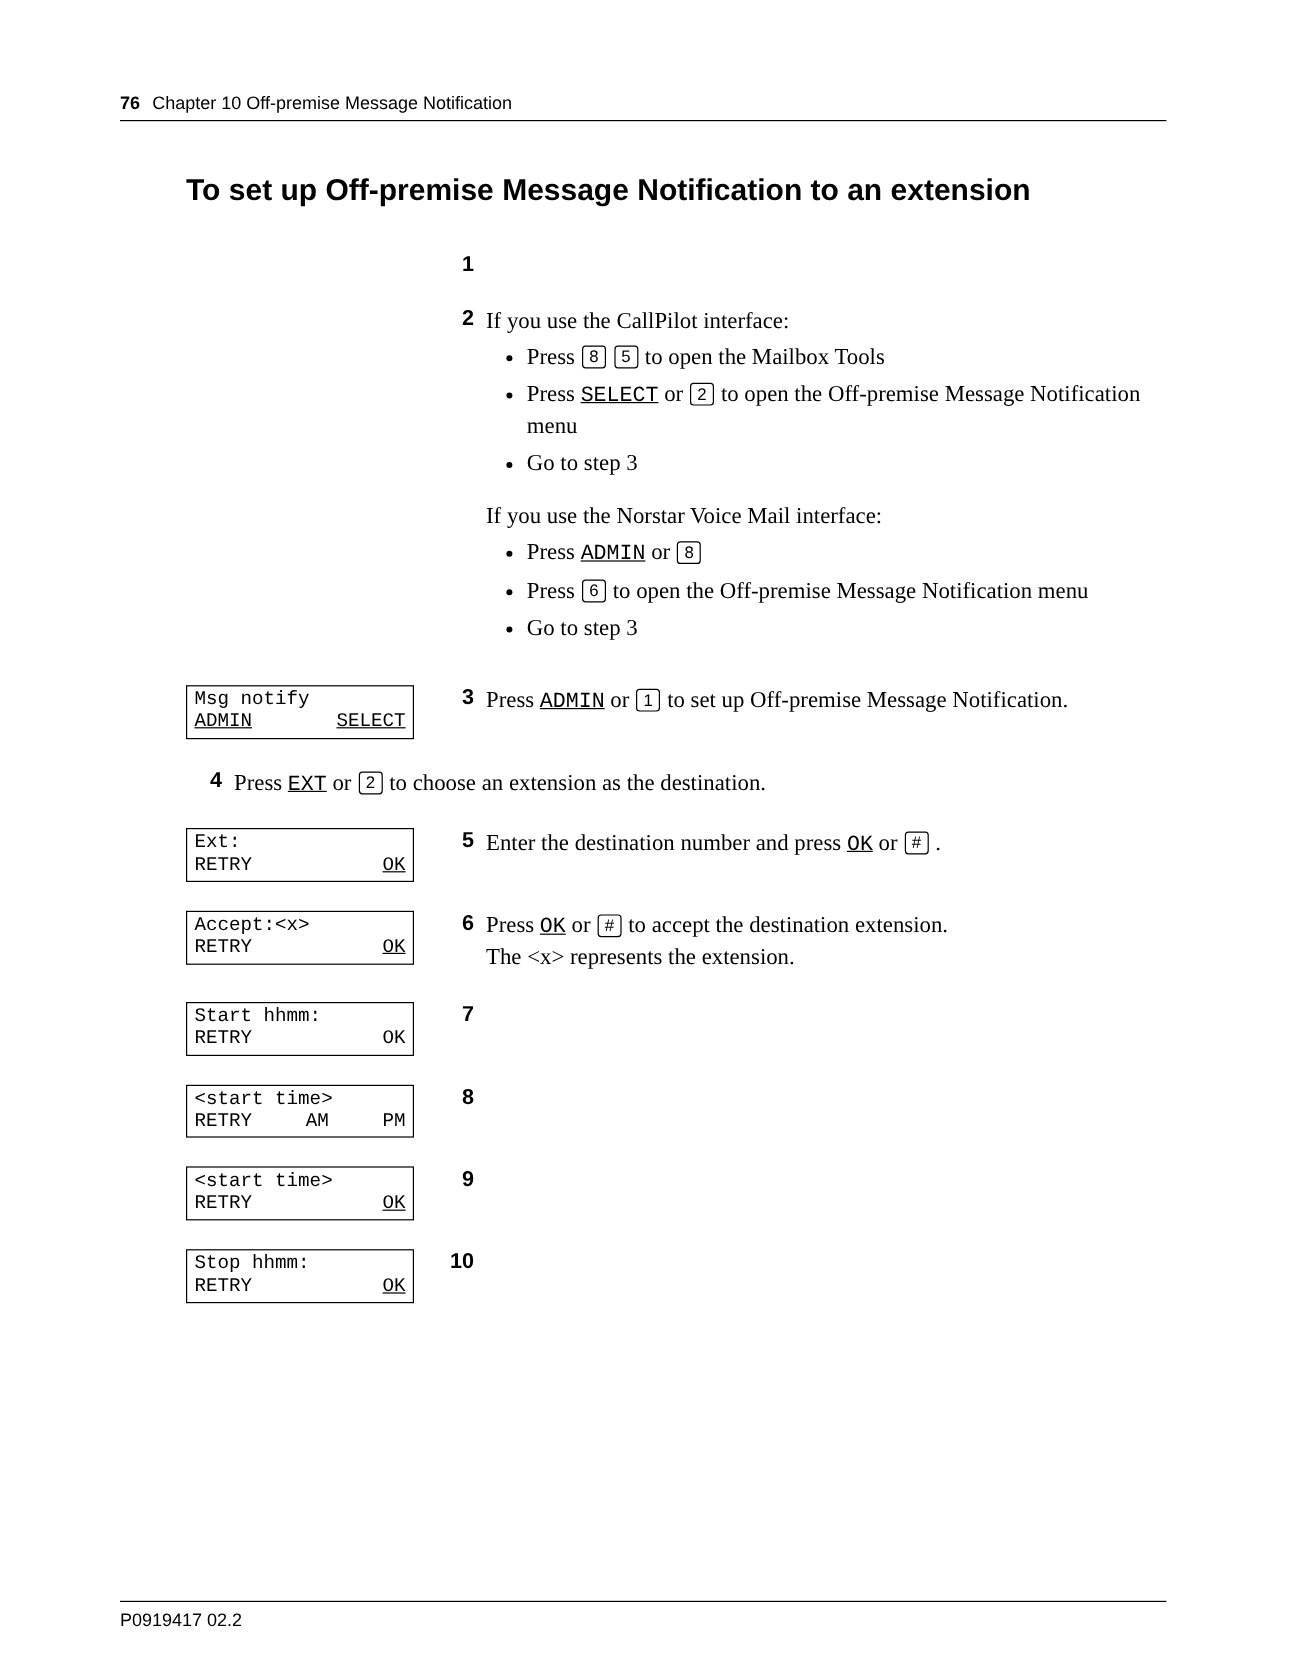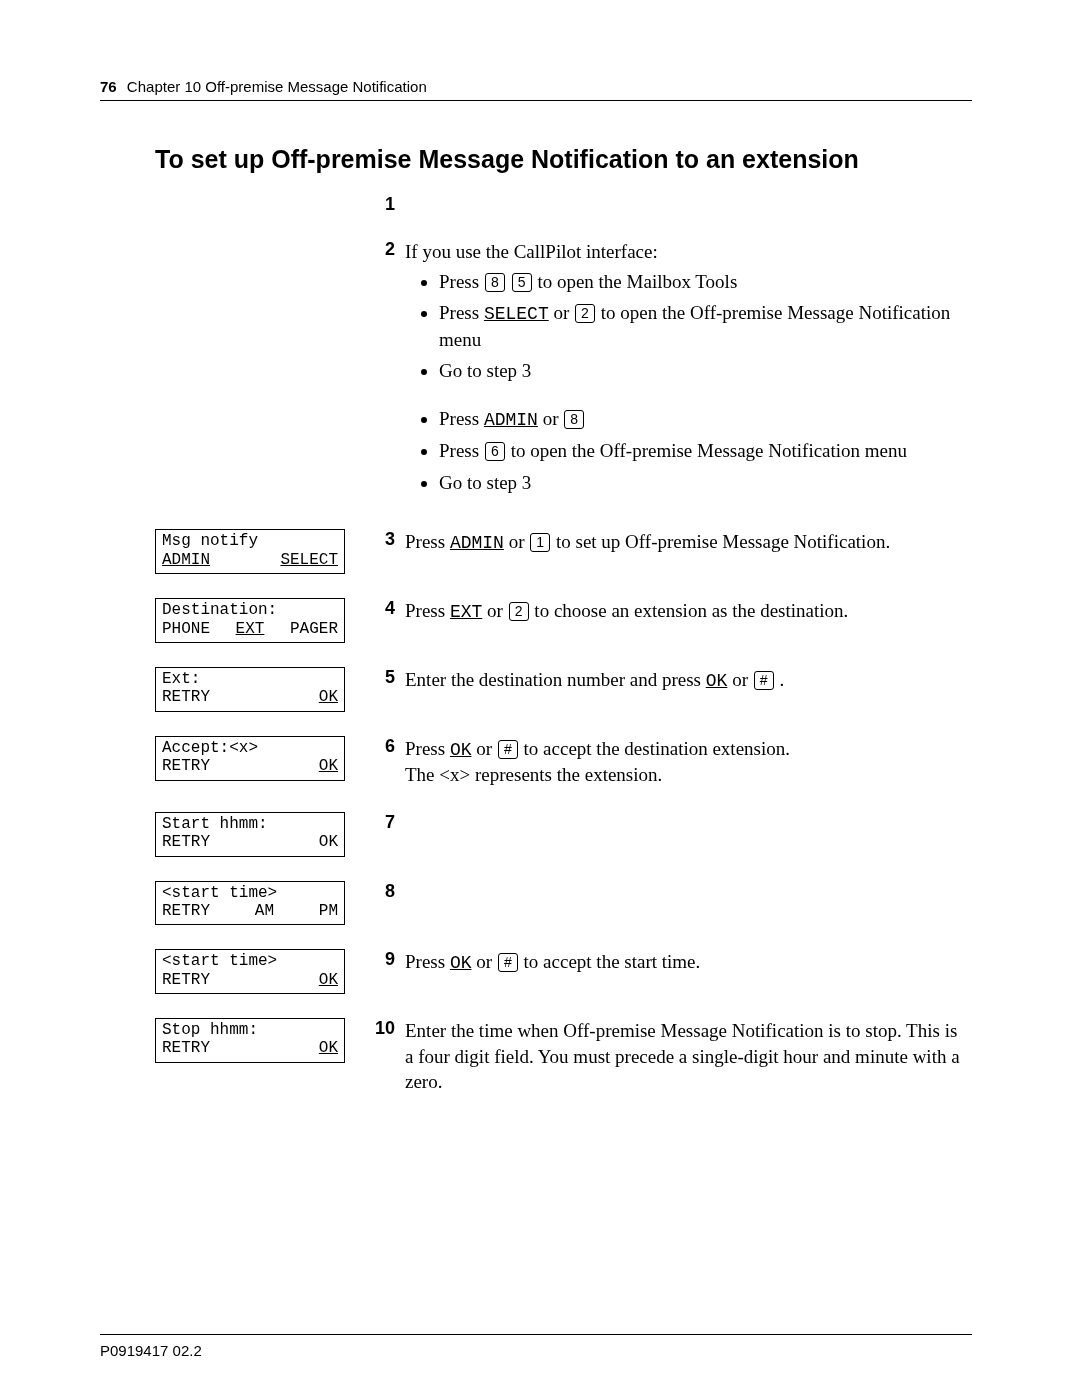--- a/index.html
+++ b/index.html
@@ -31,21 +31,21 @@
     font-size: 15px;
   }
   .running-head .pgnum{
     font-weight: bold;
     margin-right: 6px;
   }
   h2.title {
     font-family: Arial, Helvetica, sans-serif;
     font-weight: bold;
     font-size: 25px;
-    margin: 60px 0 20px 55px;
+    margin: 60px 0 36px 55px;
   }
   .content {
     margin-left: 55px;
     margin-right: 10px;
   }
   .row {
     display: flex;
     align-items: flex-start;
     margin-bottom: 24px;
   }
@@ -173,20 +173,21 @@
           <li>
             <span>Press </span>
             <span class="softkey">SELECT</span>
             <span> or </span>
             <span class="keycap">2</span>
             <span> to open the Off-premise Message Notification menu</span>
           </li>
           <li>Go to step 3</li>
         </ul>
         <div style="height:8px"></div>
+        <span>If you use the Norstar Voice Mail interface:</span>
         <ul>
           <li>
             <span>Press </span>
             <span class="softkey">ADMIN</span>
             <span> or </span>
             <span class="keycap">8</span>
           </li>
           <li>
             <span>Press </span>
             <span class="keycap">6</span>
@@ -211,30 +212,20 @@
       <div class="body">
         <span>Press </span>
         <span class="softkey">ADMIN</span>
         <span> or </span>
         <span class="keycap">1</span>
         <span> to set up Off-premise Message Notification.</span>
       </div>
     </div>
 
     <div class="row">
-      <div class="lcd-col">
-        <div class="lcd">
-          <div class="l1">Destination:</div>
-          <div class="l2">
-            <span>PHONE</span>
-            <span class="u">EXT</span>
-            <span>PAGER</span>
-          </div>
-        </div>
-      </div>
       <div class="numcol">4</div>
       <div class="body">
         <span>Press </span>
         <span class="softkey">EXT</span>
         <span> or </span>
         <span class="keycap">2</span>
         <span> to choose an extension as the destination.</span>
       </div>
     </div>
 
@@ -310,40 +301,32 @@
       <div class="lcd-col">
         <div class="lcd">
           <div class="l1">&lt;start time&gt;</div>
           <div class="l2">
             <span>RETRY</span>
             <span class="u">OK</span>
           </div>
         </div>
       </div>
       <div class="numcol">9</div>
-      <div class="body">
-        <span>Press </span>
-        <span class="softkey">OK</span>
-        <span> or </span>
-        <span class="keycap">#</span>
-        <span> to accept the start time.</span>
-      </div>
     </div>
 
     <div class="row">
       <div class="lcd-col">
         <div class="lcd">
           <div class="l1">Stop hhmm:</div>
           <div class="l2">
             <span>RETRY</span>
             <span class="u">OK</span>
           </div>
         </div>
       </div>
       <div class="numcol">10</div>
-      <div class="body">Enter the time when Off-premise Message Notification is to stop. This is a four digit field. You must precede a single-digit hour and minute with a zero.</div>
     </div>
 
   </div>
 
   <div class="hr-bot"></div>
   <div class="docid">P0919417 02.2</div>
 </div>
 
 </body></html>

